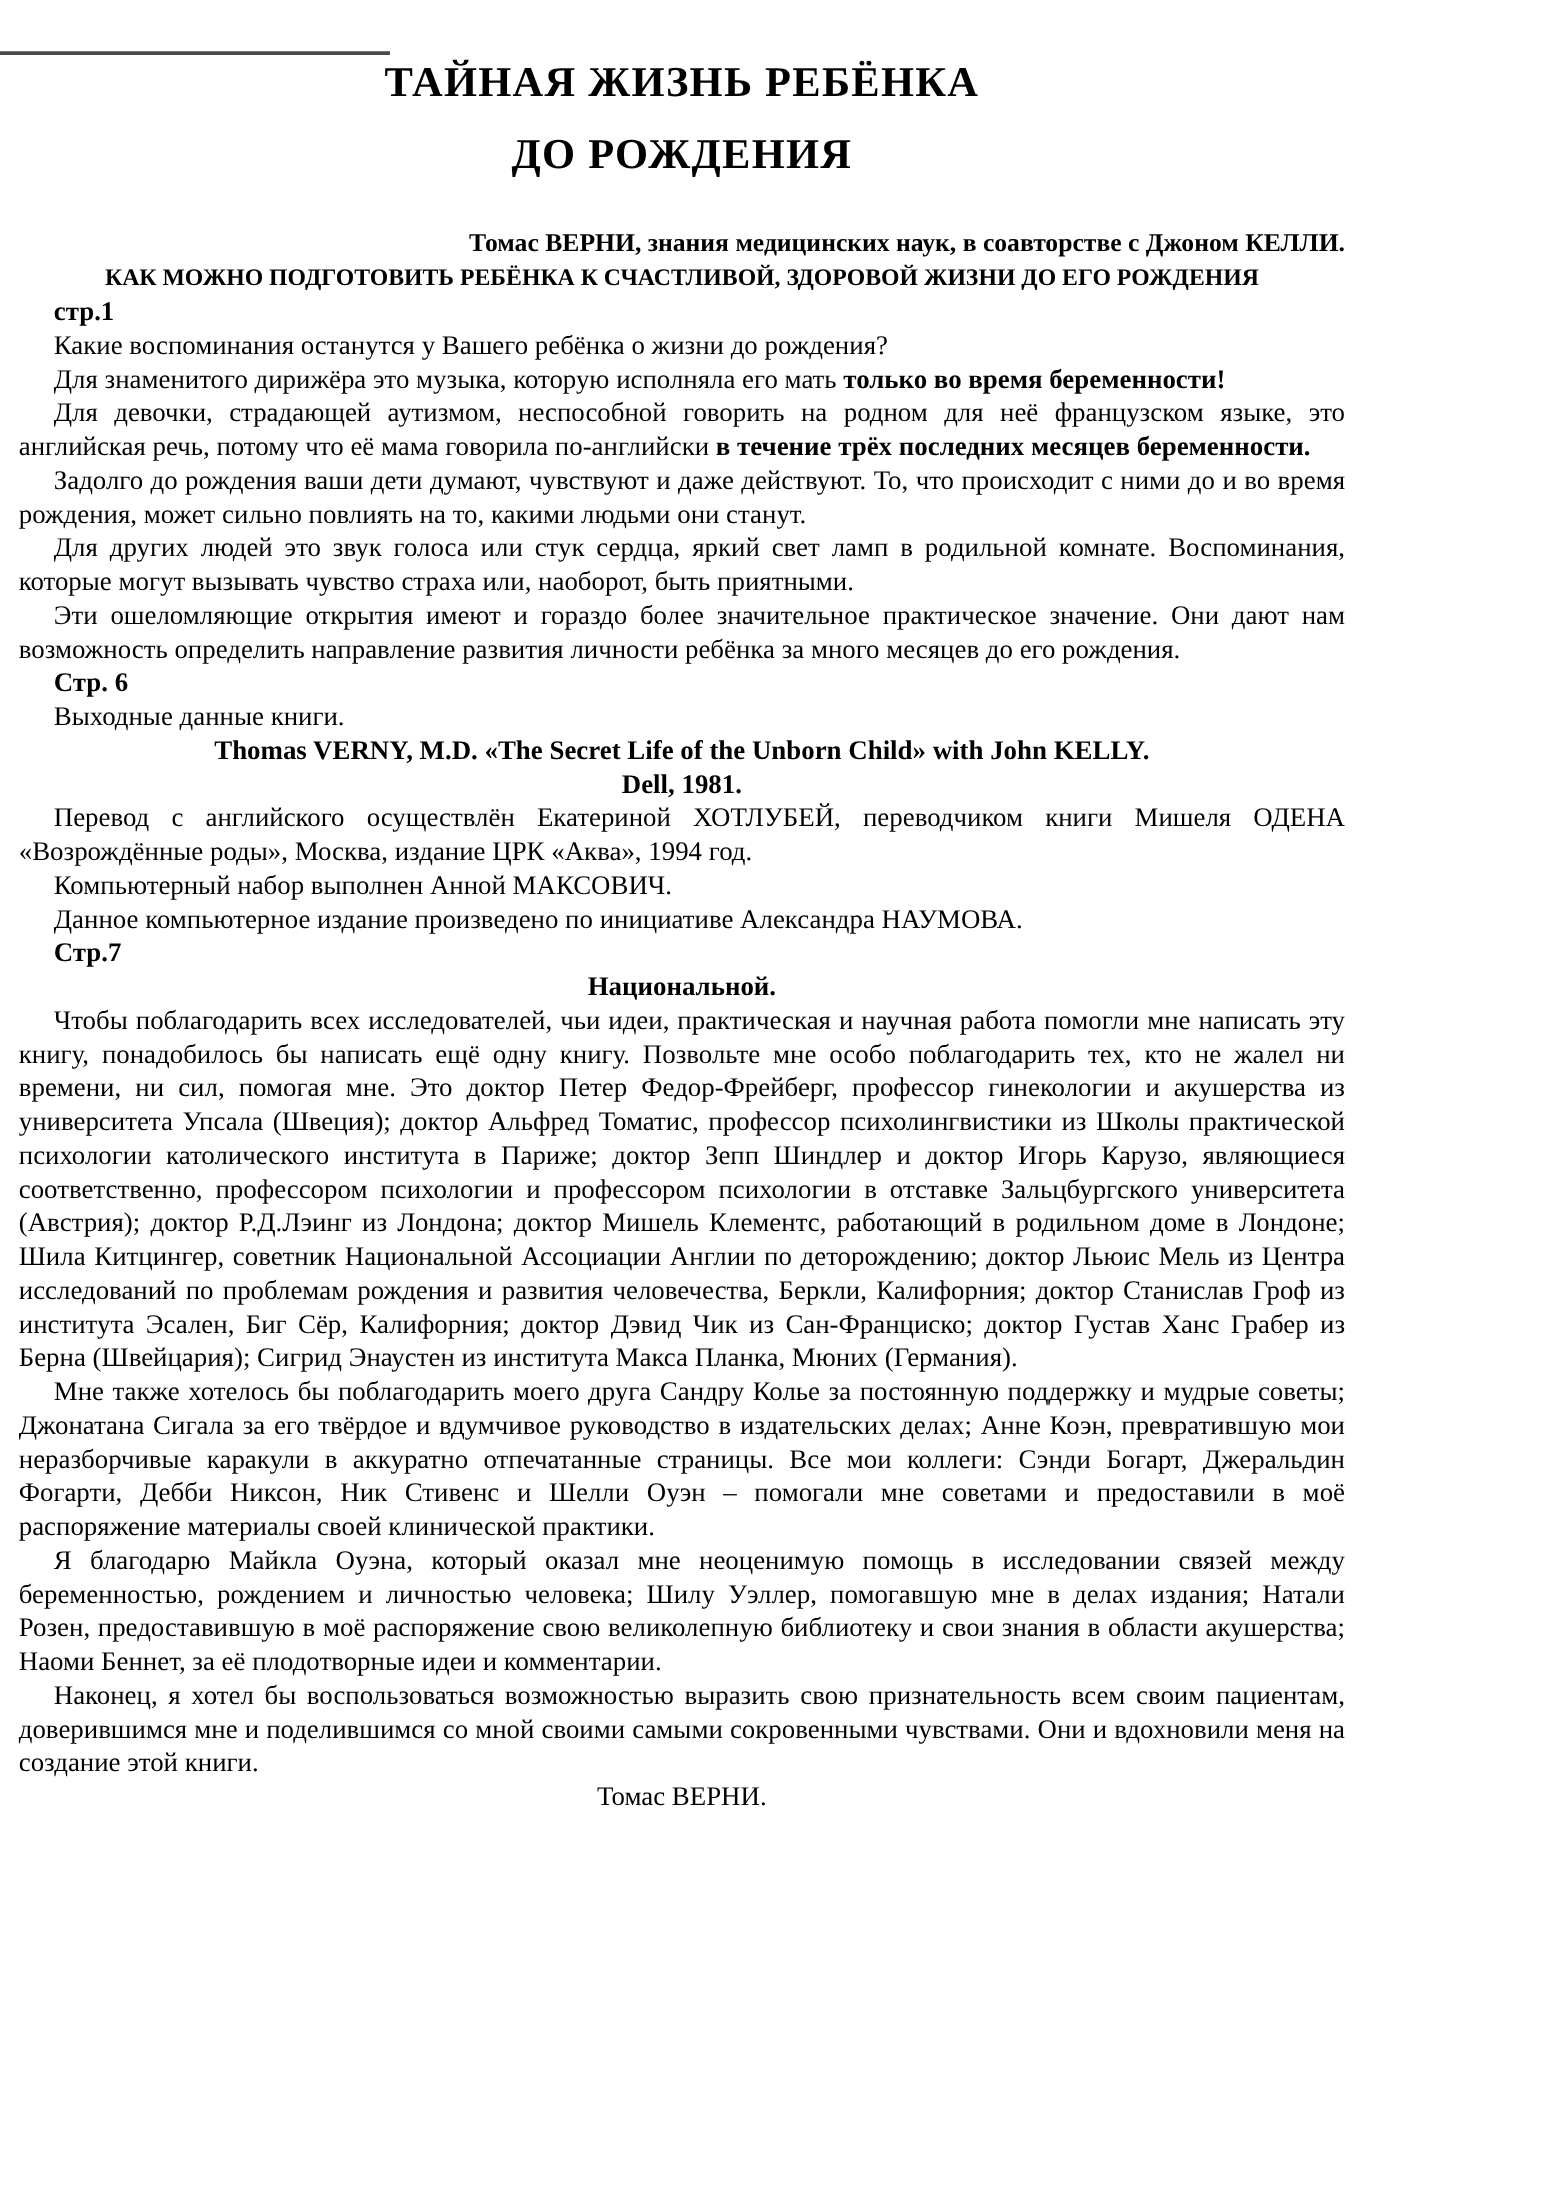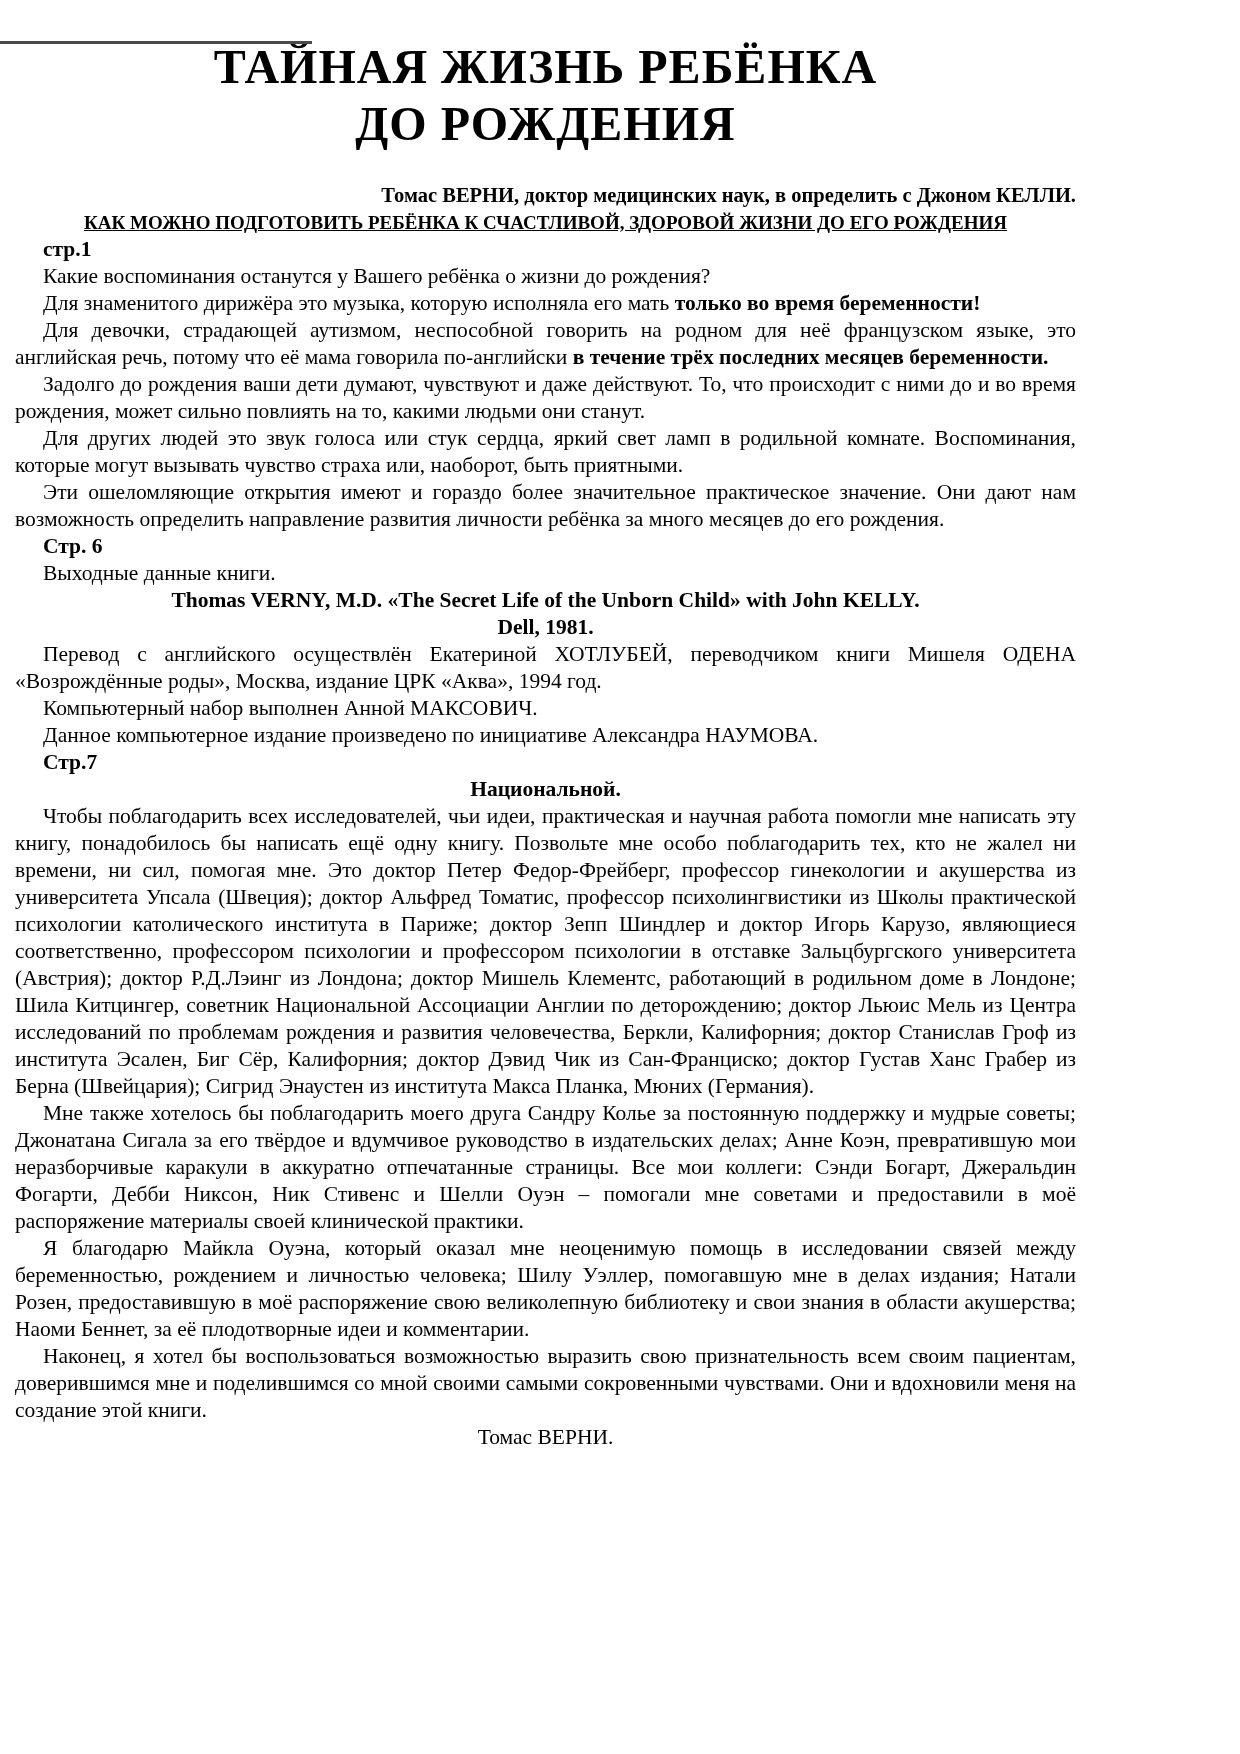--- a/index.html
+++ b/index.html
@@ -17,39 +17,38 @@
     background: #4a4a4a;
   }
   .doc {
     box-sizing: border-box;
     width: 1240px; height: 1754px;
     padding: 38px 164px 0 15px; 
   }
   .title {
     text-align: center;
     font-weight: bold;
-    font-size: 48px;
+    font-size: 34px;
     line-height: 57px;
     letter-spacing: 1px;
     margin: 0 0 30px 0;
   }
   .byline {
     text-align: right;
     font-weight: bold;
     font-size: 20.5px;
     line-height: 27px;
     margin: 0;
   }
   .subtitle {
     text-align: center;
     font-weight: bold;
     font-size: 19px;
     line-height: 27px;
     margin: 0;
-    text-decoration: underline;
   }
   .blk {
     margin: 0;
     font-size: 21.5px;
     line-height: 27px;
   }
   .blk.p {
     text-align: justify;
     text-indent: 28px;
   }
@@ -61,21 +60,21 @@
 </head>
 <body>
 
 <div class="artifact"></div>
 
 <div class="doc">
   <h1 class="title">
     <span>ТАЙНАЯ ЖИЗНЬ РЕБЁНКА</span><br>
     <span>ДО РОЖДЕНИЯ</span>
   </h1>
-  <p class="byline">Томас ВЕРНИ, доктор медицинских наук, в определить с Джоном КЕЛЛИ.</p>
+  <p class="byline">Томас ВЕРНИ, знания медицинских наук, в соавторстве с Джоном КЕЛЛИ.</p>
   <p class="subtitle">КАК МОЖНО ПОДГОТОВИТЬ РЕБЁНКА К СЧАСТЛИВОЙ, ЗДОРОВОЙ ЖИЗНИ ДО ЕГО РОЖДЕНИЯ</p>
   <div>
       <p class="blk p"><span class="bold">стр.1</span></p>
       <p class="blk p"><span>Какие воспоминания останутся у Вашего ребёнка о жизни до рождения?</span></p>
       <p class="blk p"><span>Для знаменитого дирижёра это музыка, которую исполняла его мать </span><span class="bold">только во время беременности!</span></p>
       <p class="blk p"><span>Для девочки, страдающей аутизмом, неспособной говорить на родном для неё французском языке, это английская речь, потому что её мама говорила по-английски </span><span class="bold">в течение трёх последних месяцев беременности.</span></p>
       <p class="blk p"><span>Задолго до рождения ваши дети думают, чувствуют и даже действуют. То, что происходит с ними до и во время рождения, может сильно повлиять на то, какими людьми они станут.</span></p>
       <p class="blk p"><span>Для других людей это звук голоса или стук сердца, яркий свет ламп в родильной комнате. Воспоминания, которые могут вызывать чувство страха или, наоборот, быть приятными.</span></p>
       <p class="blk p"><span>Эти ошеломляющие открытия имеют и гораздо более значительное практическое значение. Они дают нам возможность определить направление развития личности ребёнка за много месяцев до его рождения.</span></p>
       <p class="blk p"><span class="bold">Стр. 6</span></p>

